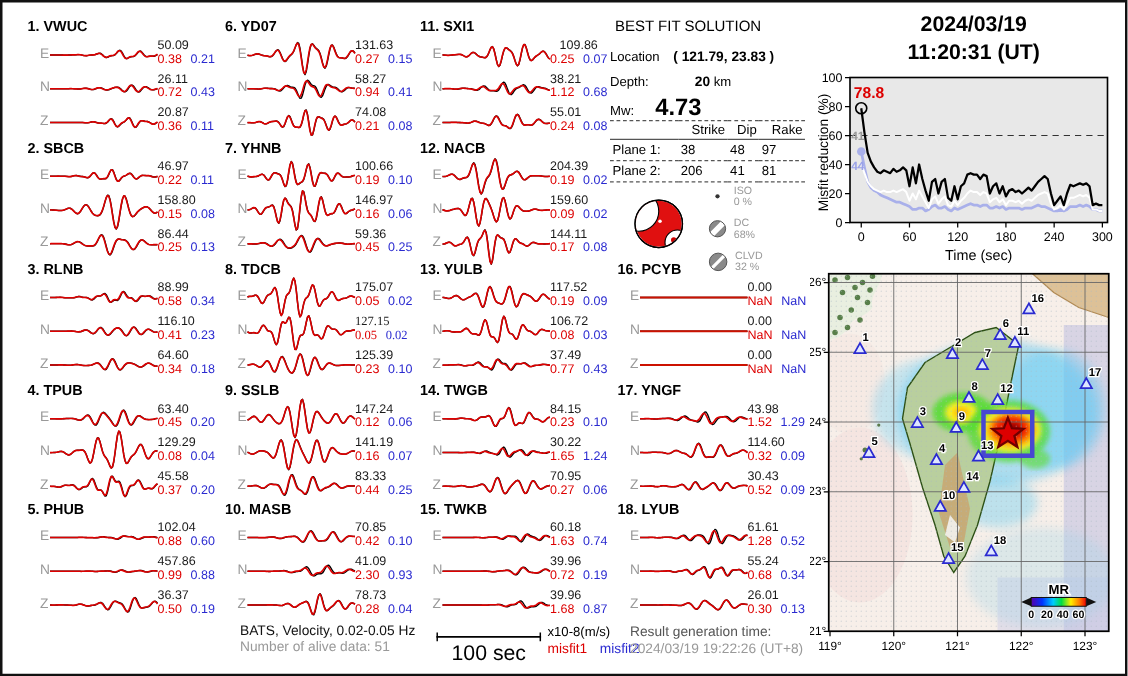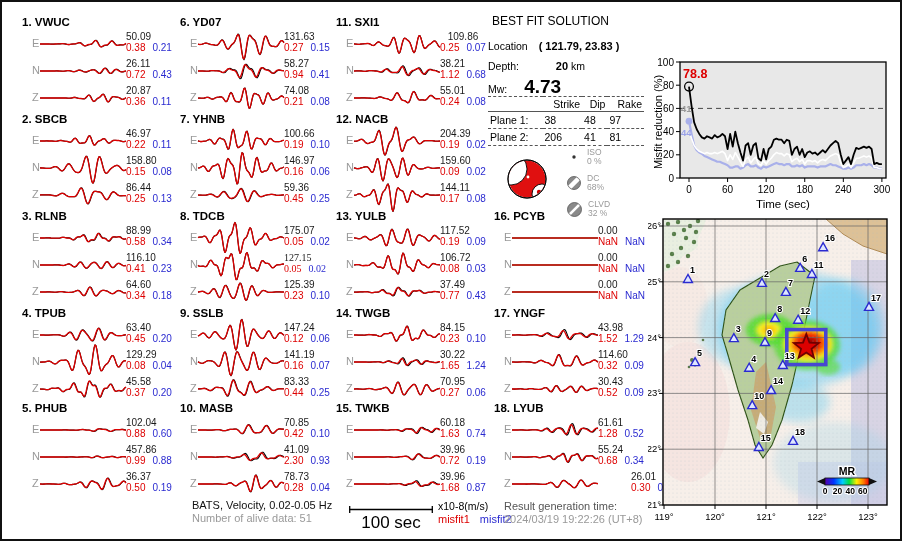--- a/index.html
+++ b/index.html
@@ -578,21 +578,21 @@
         </svg>
         <div class="nums" style="left: 106px; top: 42px;">
           <div class="amp">55.24</div>
           <div><span class="m1">0.68</span><span class="m2">0.34</span></div>
         </div>
         <div class="comp-label" style="left: 12px; top: 75px;">Z</div>
         <svg class="trace" width="86" height="30" style="left: 20px; top: 67px;">
           <polyline points="0,15.0 1,15.0 2,15.0 3,15.0 4,15.0 5,15.0 6,15.0 7,15.0 8,15.0 9,15.0 10,15.0 11,15.0 12,15.0 13,15.0 14,15.1 15,15.1 16,15.0 17,15.0 18,15.0 19,14.9 20,14.9 21,14.9 22,14.9 23,14.9 24,15.0 25,15.0 26,15.1 27,15.1 28,15.2 29,15.2 30,15.3 31,15.4 32,15.4 33,15.4 34,15.2 35,14.8 36,14.4 37,13.9 38,13.5 39,13.4 40,13.7 41,14.4 42,15.5 43,16.8 44,17.9 45,18.4 46,18.3 47,17.3 48,15.8 49,14.0 50,12.5 51,11.5 52,11.3 53,11.7 54,12.4 55,13.3 56,14.1 57,14.8 58,15.5 59,16.4 60,17.3 61,18.2 62,18.8 63,18.8 64,18.1 65,16.7 66,14.8 67,13.0 68,11.6 69,11.0 70,11.2 71,12.3 72,13.8 73,15.3 74,16.6 75,17.3 76,17.4 77,17.1 78,16.3 79,15.6 80,14.9 81,14.4 82,14.2 83,14.2 84,14.3 85,14.5 86,14.6" fill="none" stroke="#000" stroke-width="1.1" stroke-linejoin="round"></polyline>
           <polyline points="0,15.0 1,15.0 2,15.0 3,15.0 4,15.0 5,15.0 6,15.0 7,15.0 8,15.0 9,15.0 10,15.0 11,15.0 12,15.0 13,15.0 14,15.0 15,15.0 16,15.0 17,15.0 18,15.0 19,14.9 20,14.9 21,14.9 22,14.9 23,14.9 24,15.0 25,15.0 26,15.1 27,15.1 28,15.2 29,15.2 30,15.3 31,15.4 32,15.4 33,15.3 34,15.1 35,14.7 36,14.3 37,13.8 38,13.5 39,13.5 40,13.9 41,14.7 42,15.8 43,17.0 44,17.9 45,18.2 46,17.9 47,16.8 48,15.3 49,13.6 50,12.3 51,11.6 52,11.5 53,12.0 54,12.8 55,13.6 56,14.4 57,15.1 58,15.8 59,16.6 60,17.5 61,18.3 62,18.7 63,18.5 64,17.6 65,16.1 66,14.3 67,12.6 68,11.4 69,11.0 70,11.5 71,12.7 72,14.2 73,15.7 74,16.8 75,17.4 76,17.3 77,16.8 78,16.1 79,15.3 80,14.7 81,14.3 82,14.2 83,14.2 84,14.4 85,14.5 86,14.6" fill="none" stroke="#dd0000" stroke-width="1.3" stroke-linejoin="round"></polyline>
         </svg>
-        <div class="nums" style="left: 106px; top: 69px; margin-left: 33px;">
+        <div class="nums" style="left: 106px; top: 69px;">
           <div class="amp">26.01</div>
           <div><span class="m1">0.30</span><span class="m2">0.13</span></div>
         </div>
       </div>
     </div>
 
   <div id="bestfit">
     <div class="bf-title">BEST FIT SOLUTION</div>
     <div class="bf-row" style="top:32px;">
       <span>Location</span>
@@ -673,20 +673,24 @@
             <circle r="7" fill="none" stroke="#555" stroke-width="0.8"></circle>
         </svg>
         <div class="dc-txt">
             <div>CLVD</div>
             <div>32 %</div>
           </div>
       </div>
     </div>
   </div>
 
+  <div id="rp-date">
+    <div>2024/03/19</div>
+    <div>11:20:31  (UT)</div>
+  </div>
   <svg id="misfit-svg" width="254" height="162">
       <rect x="30" y="10" width="206" height="116" fill="#e8e8e8" stroke="none"></rect>
       <line x1="26" y1="126" x2="30" y2="126" stroke="#000" stroke-width="1"></line>
       <text x="24" y="129.5" font-size="10" text-anchor="end">0</text>
       <line x1="26" y1="102.8" x2="30" y2="102.8" stroke="#000" stroke-width="1"></line>
       <text x="24" y="106.3" font-size="10" text-anchor="end">20</text>
       <line x1="26" y1="79.6" x2="30" y2="79.6" stroke="#000" stroke-width="1"></line>
       <text x="24" y="83.1" font-size="10" text-anchor="end">40</text>
       <line x1="26" y1="56.400000000000006" x2="30" y2="56.400000000000006" stroke="#000" stroke-width="1"></line>
       <text x="24" y="59.900000000000006" font-size="10" text-anchor="end">60</text>

